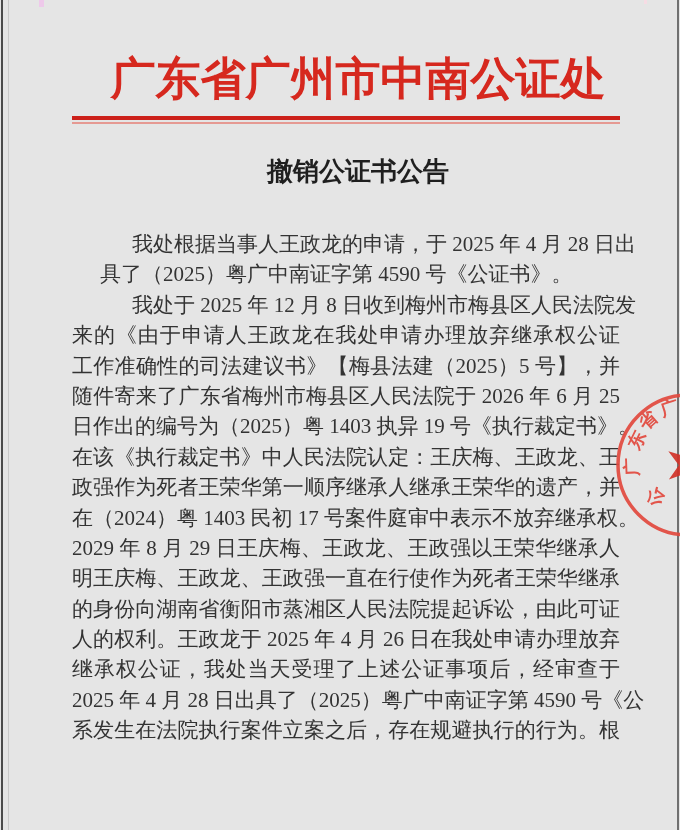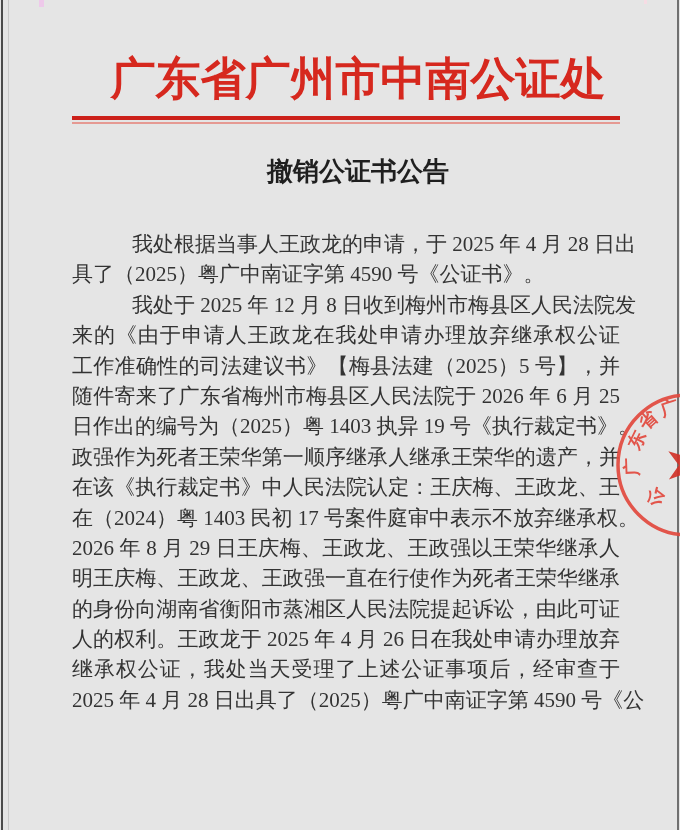--- a/index.html
+++ b/index.html
@@ -48,21 +48,21 @@
     line-height:30.4px;
     height:30.4px;
     white-space:nowrap;
     text-align:justify;
     text-align-last:justify;
     text-justify:inter-ideograph;
     overflow:visible;
     font-family:Liberation Serif, serif;
   }
   .body-line.indent { text-indent:60px; }
-  .body-line.para-end { text-align-last:left; }
+  .body-line.para-end { text-align-last:left;margin-left:28px; }
 
   .seal {
     position:absolute; left:540px; top:355px; width:150px; height:230px;
     opacity:0.92;
   }
 </style>
 </head>
 <body>
 
 <div class="page">
@@ -84,29 +84,30 @@
   <div class="doc-title">撤销公证书公告</div>
 
   <div class="body-text">
       <div class="body-line indent">我处根据当事人王政龙的申请，于 2025 年 4 月 28 日出</div>
       <div class="body-line para-end">具了（2025）粤广中南证字第 4590 号《公证书》。</div>
       <div class="body-line indent">我处于 2025 年 12 月 8 日收到梅州市梅县区人民法院发</div>
       <div class="body-line">来的《由于申请人王政龙在我处申请办理放弃继承权公证</div>
       <div class="body-line">工作准确性的司法建议书》【梅县法建（2025）5 号】，并</div>
       <div class="body-line">随件寄来了广东省梅州市梅县区人民法院于 2026 年 6 月 25</div>
       <div class="body-line">日作出的编号为（2025）粤 1403 执异 19 号《执行裁定书》。</div>
+      <div class="body-line">在该《执行裁定书》中人民法院认定：王庆梅、王政龙、王</div>
       <div class="body-line">政强作为死者王荣华第一顺序继承人继承王荣华的遗产，并</div>
-      <div class="body-line">在该《执行裁定书》中人民法院认定：王庆梅、王政龙、王</div>
       <div class="body-line">在（2024）粤 1403 民初 17 号案件庭审中表示不放弃继承权。</div>
-      <div class="body-line">2026 年 8 月 29 日王庆梅、王政龙、王政强以王荣华继承人</div>
+      <div class="body-line">2029 年 8 月 29 日王庆梅、王政龙、王政强以王荣华继承人</div>
       <div class="body-line">明王庆梅、王政龙、王政强一直在行使作为死者王荣华继承</div>
       <div class="body-line">的身份向湖南省衡阳市蒸湘区人民法院提起诉讼，由此可证</div>
       <div class="body-line">人的权利。王政龙于 2025 年 4 月 26 日在我处申请办理放弃</div>
       <div class="body-line">继承权公证，我处当天受理了上述公证事项后，经审查于</div>
       <div class="body-line">2025 年 4 月 28 日出具了（2025）粤广中南证字第 4590 号《公</div>
+      <div class="body-line">系发生在法院执行案件立案之后，存在规避执行的行为。根</div>
     </div>
 
   <svg class="seal" viewBox="0 0 150 230" xmlns="http://www.w3.org/2000/svg">
     <circle id="seal-ring" cx="148" cy="110" r="70" fill="none" stroke="#e2493e" stroke-width="3.5"></circle>
     <polygon points="0,-24 5.4,-7.4 22.8,-7.4 8.7,2.8 14.1,19.4 0,9.2 -14.1,19.4 -8.7,2.8 -22.8,-7.4 -5.4,-7.4" fill="#d23329" transform="translate(148,110) rotate(-55)"></polygon>
     <g id="seal-chars">
         <text transform="translate(114.9,142.0) rotate(-134)" text-anchor="middle" dominant-baseline="central" font-size="18" font-weight="600" fill="#e2493e">公</text>
         <text transform="translate(92.0,112.0) rotate(-92)" text-anchor="middle" dominant-baseline="central" font-size="18" font-weight="600" fill="#e2493e">广</text>
         <text transform="translate(96.8,85.0) rotate(-64)" text-anchor="middle" dominant-baseline="central" font-size="18" font-weight="600" fill="#e2493e">东</text>
         <text transform="translate(107.9,65.4) rotate(-42)" text-anchor="middle" dominant-baseline="central" font-size="18" font-weight="600" fill="#e2493e">省</text>

